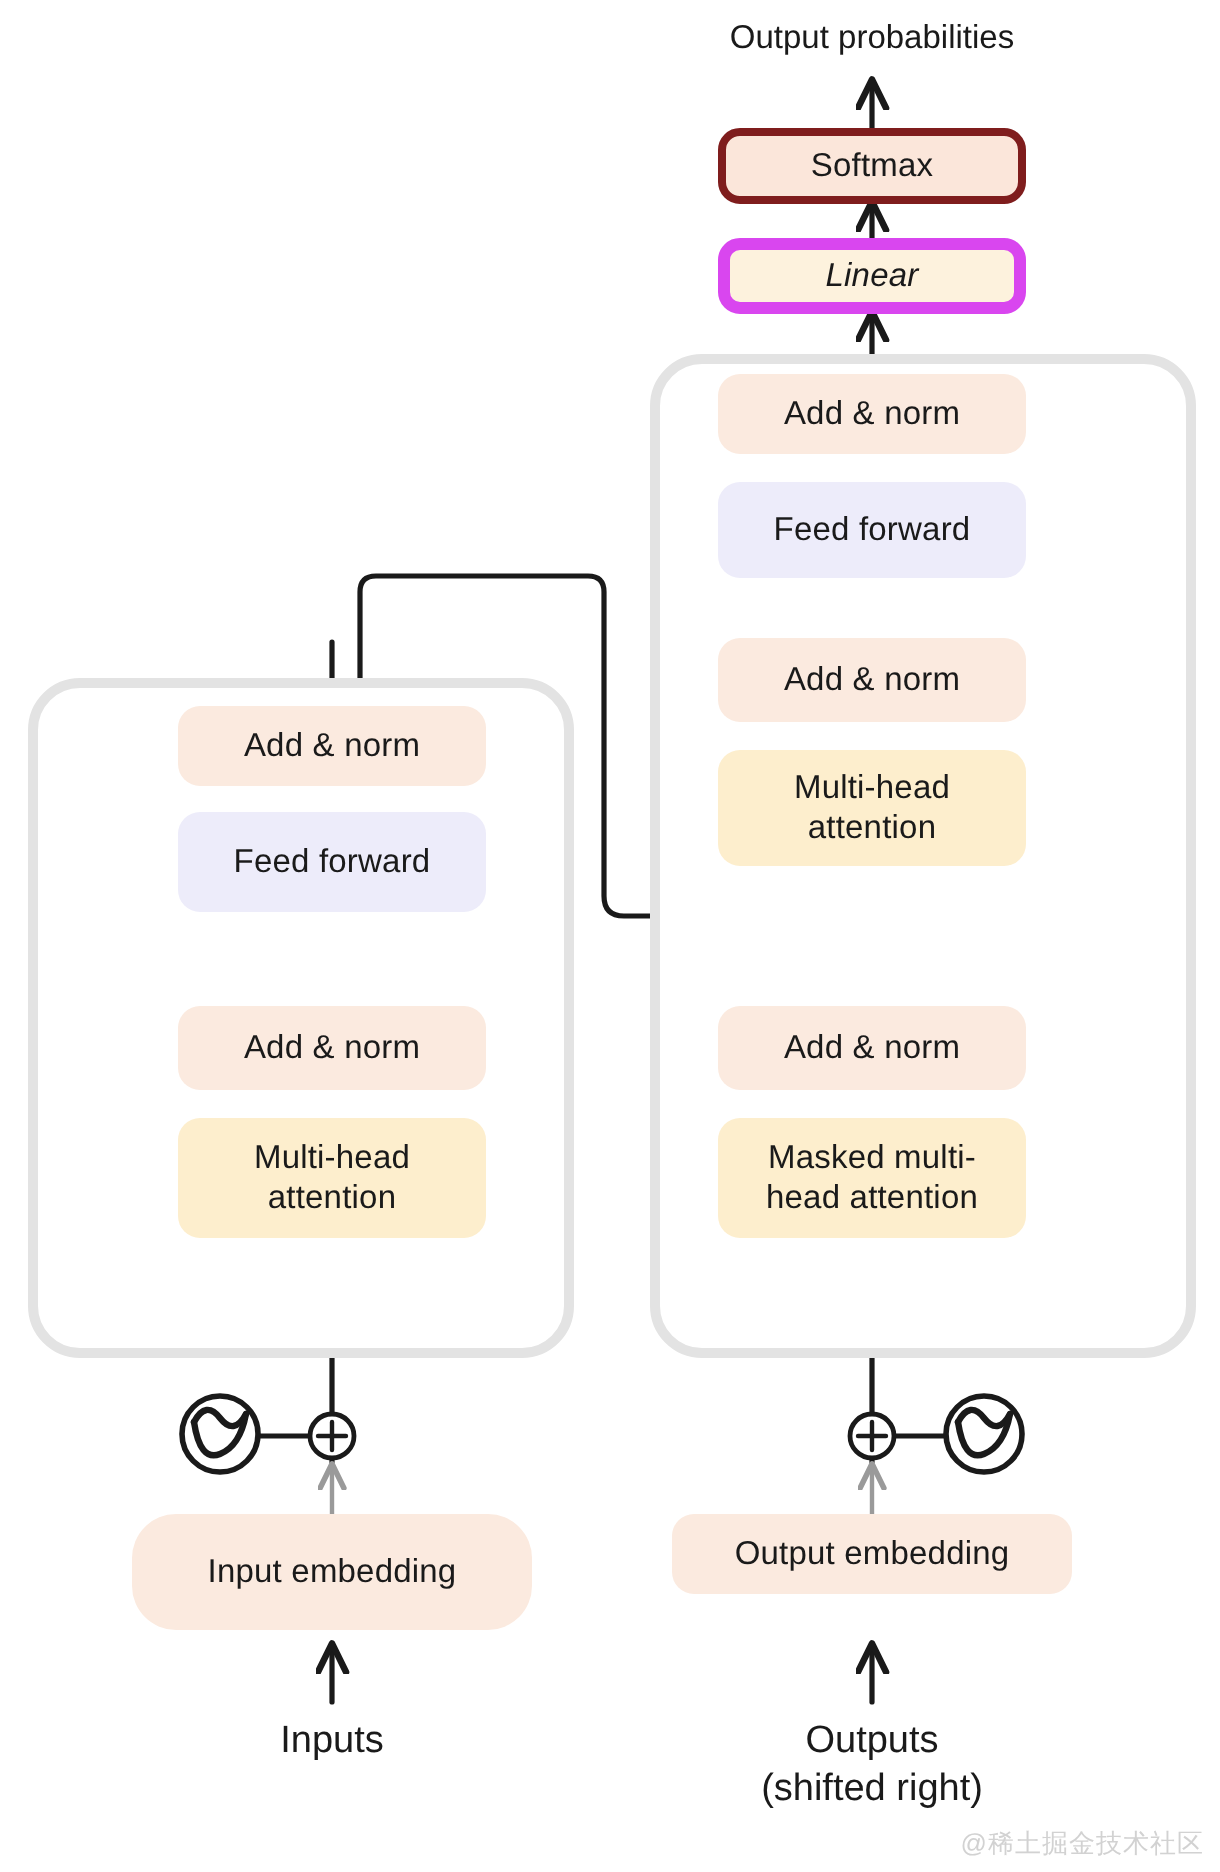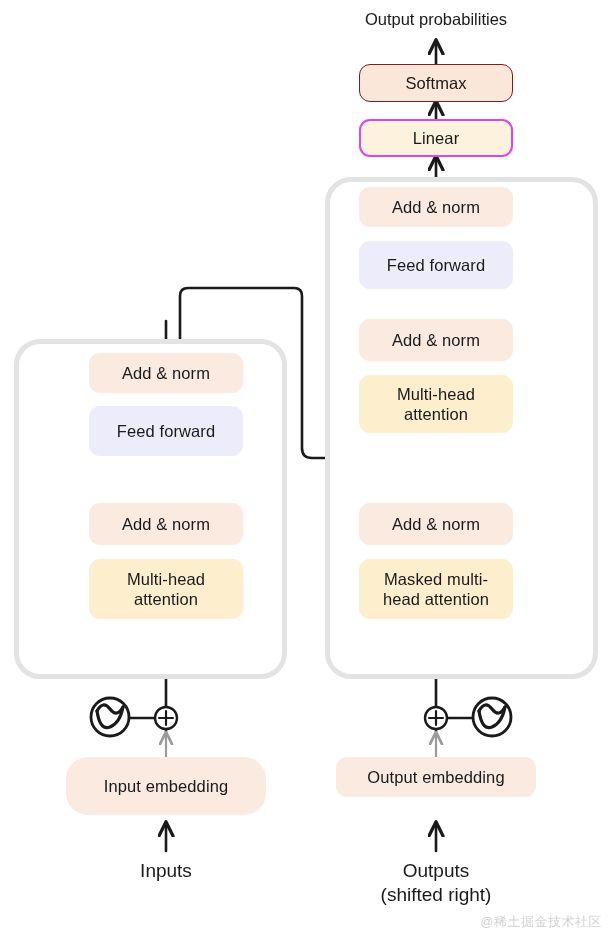--- a/index.html
+++ b/index.html
@@ -35,22 +35,22 @@
     justify-content:center;
     text-align:center;
     line-height:1.22;
     z-index:4;
     white-space:pre-line;
     letter-spacing:.1px;
   }
   .n-addnorm{background:#fbeadf;color:#1a1a1a;font-size:16.5px;}
   .n-ff{background:#edecfa;color:#1a1a1a;font-size:16.5px;}
   .n-attn{background:#fdeecd;color:#1a1a1a;font-size:16.5px;}
-  .n-linear{background:#fdf2dd;border:2px solid #d946ef;color:#1a1a1a;font-size:16.5px;}
-  .n-softmax{background:#fbe6da;border:1px solid #7f1d1d;color:#1a1a1a;font-size:16.5px;}
+  .n-linear{background:#fdf2dd;border:6px solid #d946ef;color:#1a1a1a;font-size:16.5px;font-style:italic;}
+  .n-softmax{background:#fbe6da;border:4px solid #7f1d1d;color:#1a1a1a;font-size:16.5px;}
   .n-embed{background:#fbeadf;color:#1a1a1a;font-size:16.5px;}
 
   
   .caption{
     position:absolute;
     text-align:center;
     z-index:4;
     line-height:1.24;
     white-space:pre-line;
     color:#1a1a1a;

